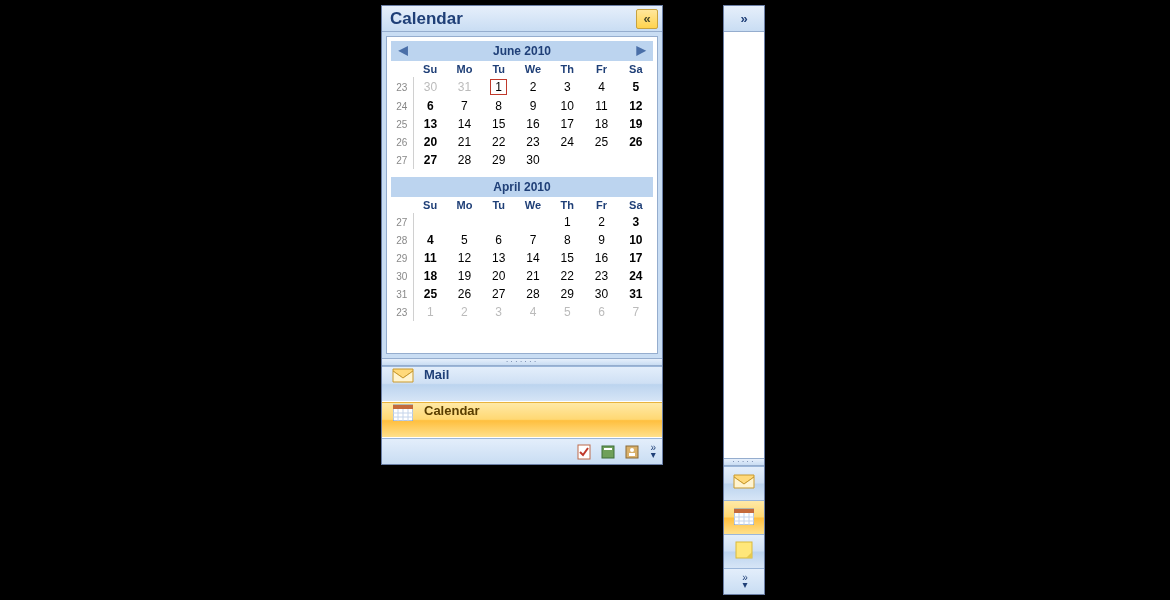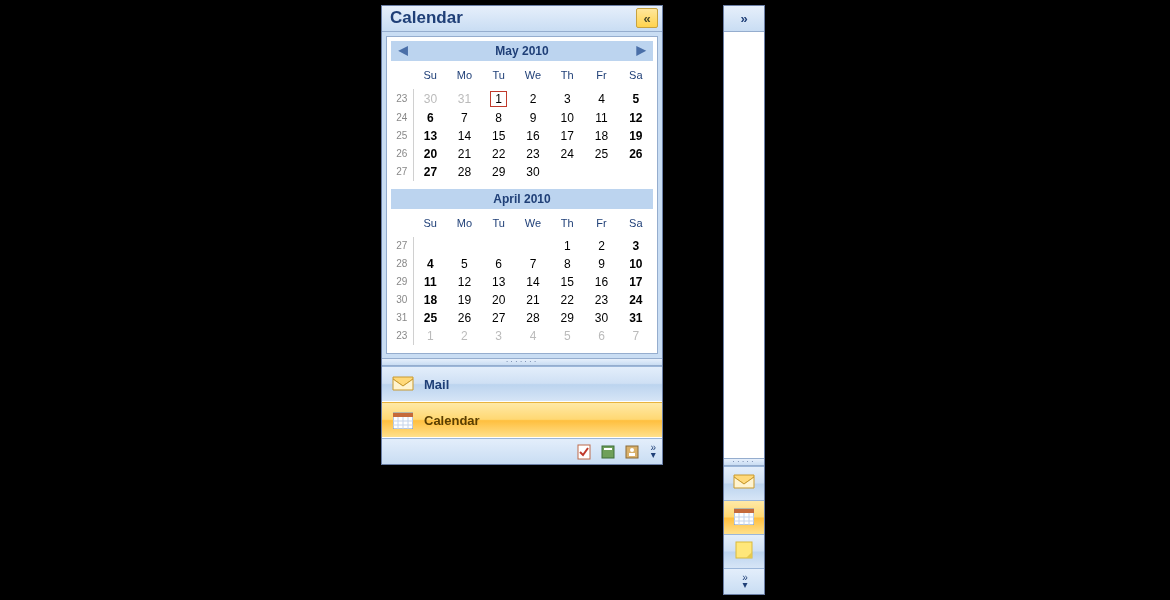--- a/index.html
+++ b/index.html
@@ -82,24 +82,24 @@
     width:16px;
     text-align:center;
     color:#4a6fa8;
     cursor:pointer;
     font-size:12px;
   }
   .month-header .nav.prev { left:4px; }
   .month-header .nav.next { right:4px; }
   table.month-grid { border-collapse:collapse; width:100%; table-layout:fixed; }
   table.month-grid th {
-    font-weight:normal;
+    font-weight:bold;
     color:#1f3f77;
     font-size:11px;
-    padding:8px 0;
+    padding:2px 0;
   }
   table.month-grid th.wk { color:#888; font-size:10px; width:22px;}
   table.month-grid td {
     text-align:center;
     font-size:12px;
     padding:2px 0;
     color:#000;
     cursor:pointer;
   }
   table.month-grid td.wk { color:#888; font-size:10px; cursor:default; border-right:1px solid #d0d0d0;}
@@ -122,21 +122,20 @@
     color:#6b7fa6;
     line-height:6px;
     cursor:ns-resize;
   }
   .nav-item {
     height:36px;
     border-top:1px solid #9bb6d9;
     border-bottom:1px solid #ffffff;
     background:linear-gradient(#e3eefb 0%, #cfe0f4 48%, #bcd4ef 52%, #d6e5f6 100%);
     display:flex;
-    align-items:center;
     padding:0 10px;
     gap:10px;
     cursor:pointer;
     font-weight:bold;
     color:#1f3f77;
     font-size:13px;
   }
   .nav-item.active {
     background:linear-gradient(#ffe9a6 0%, #ffd873 48%, #ffbf3f 52%, #ffe08b 100%);
     border-top:1px solid #e8b33d;
@@ -220,21 +219,21 @@
       <div class="collapse-btn">
         <span>«</span>
       </div>
     </div>
 
     <div class="cal-wrap" id="cal-wrap">
         <div class="month">
           <div class="month-header">
             <span class="nav prev">◀</span>
             <span class="nav next">▶</span>
-            <span>May  2010</span>
+            <span>June  2010</span>
           </div>
           <table class="month-grid">
             <thead>
               <tr>
                 <th class="wk"></th>
                 <th>Su</th>
                 <th>Mo</th>
                 <th>Tu</th>
                 <th>We</th>
                 <th>Th</th>

